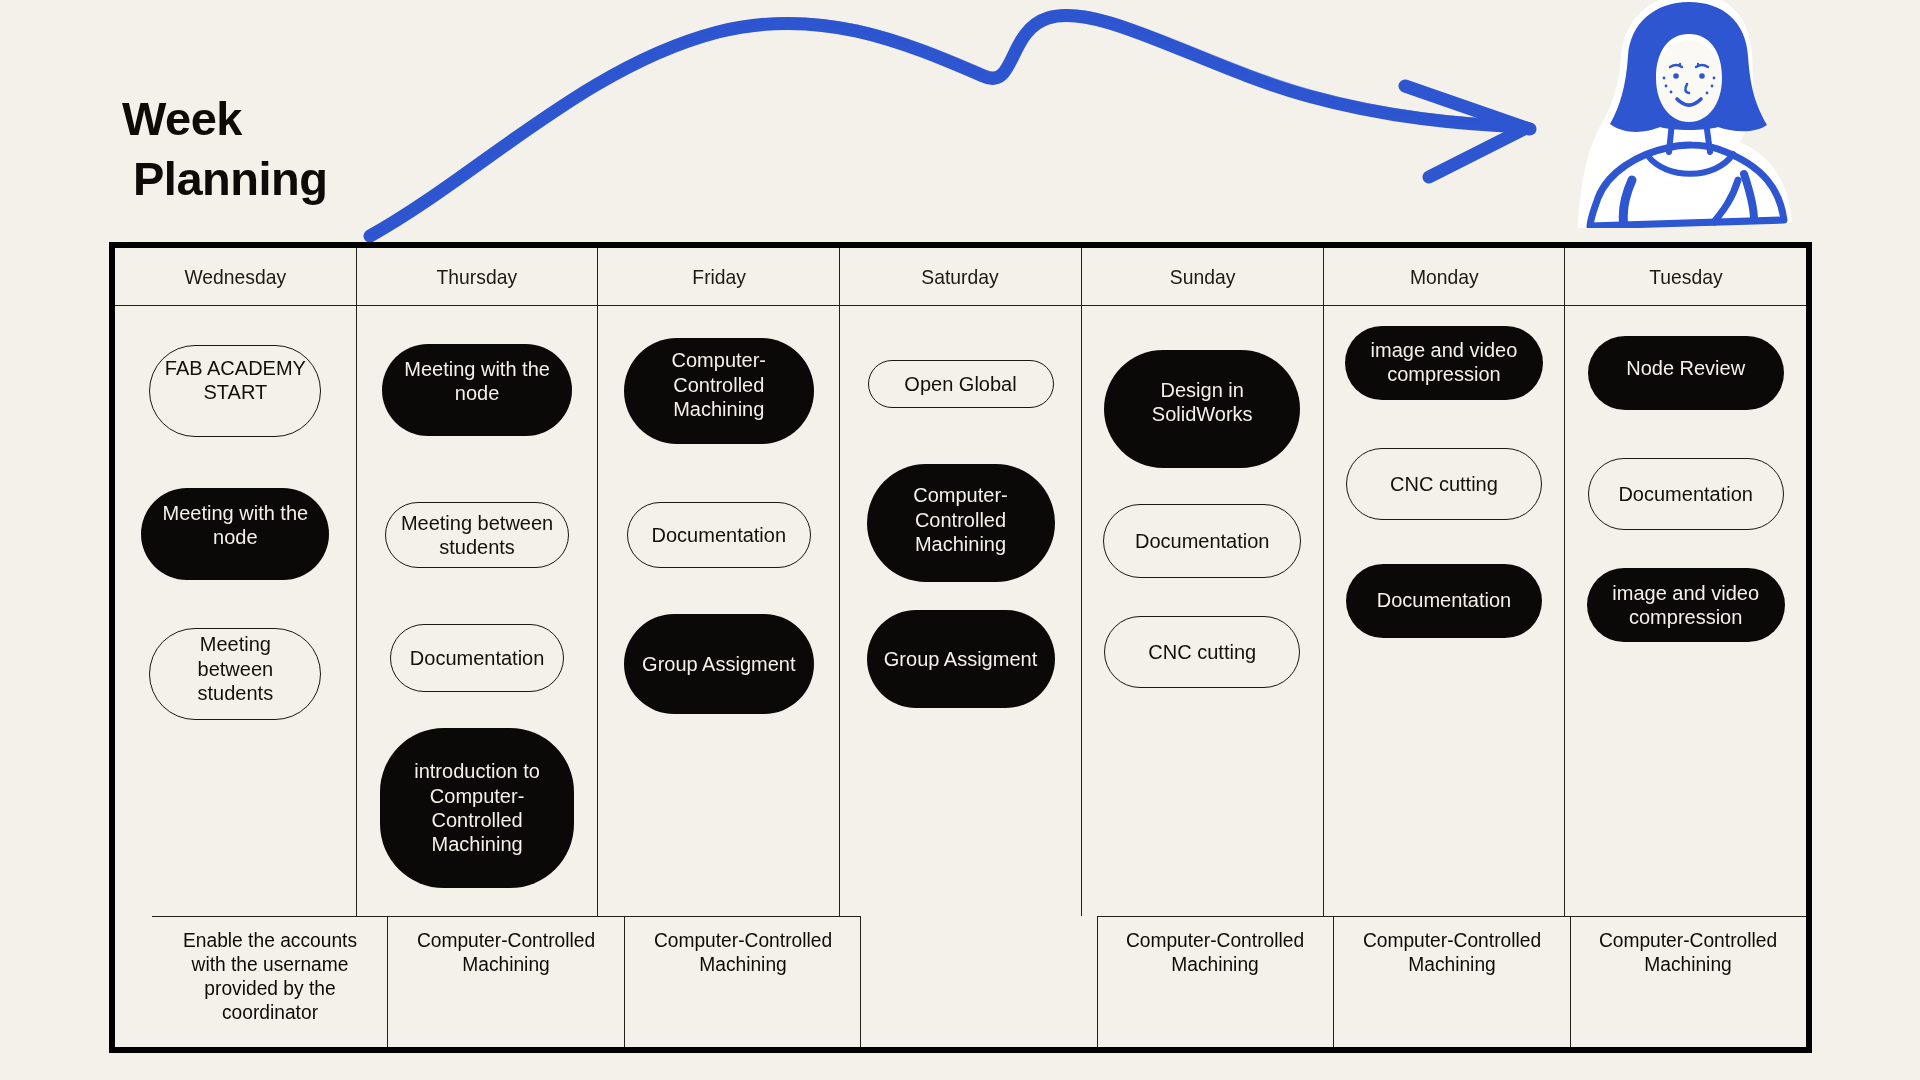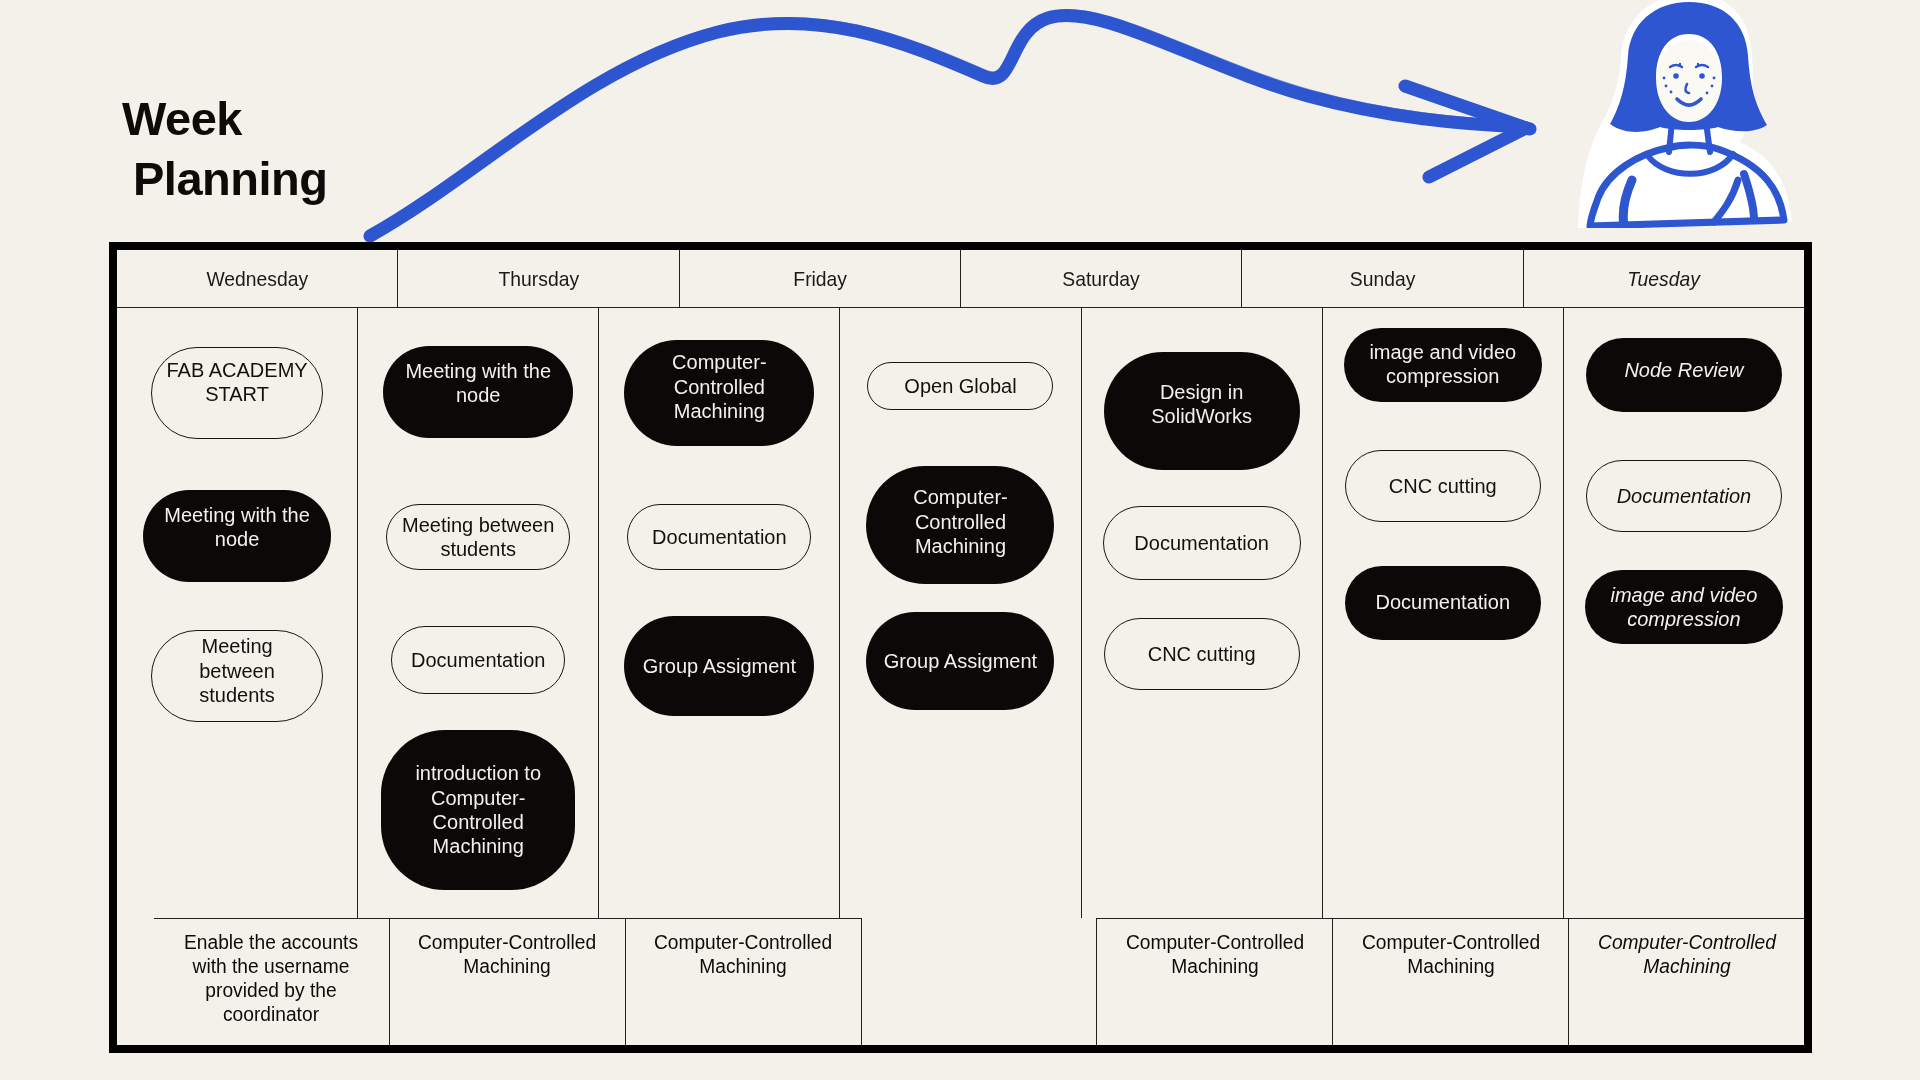--- a/index.html
+++ b/index.html
@@ -7,24 +7,24 @@
     position:relative;width:1920px;height:1080px;margin:0 auto;
     background:#f4f1ea;overflow:hidden;
     font-family:"Liberation Sans","DejaVu Sans",sans-serif;color:#0d0b08;
   }
   
   .page-title{position:absolute;left:106px;top:58px;font-size:47px;font-weight:700;
     line-height:1.26;letter-spacing:-0.5px;margin-left:16px;}
   .page-title .l2{margin-left:11px;}
   
   .week-table{position:absolute;left:109px;top:242px;width:1703px;height:811px;
-    border:8px solid #000000;box-sizing:border-box;display:flex;flex-direction:column;}
+    border:6px solid #000000;box-sizing:border-box;display:flex;flex-direction:column;}
   .trow{display:flex;flex:0 0 auto;}
   .trow>.cell{flex:1 1 0;border-right:1.5px solid #21201c;box-sizing:border-box;position:relative;}
-  .trow>.cell:last-child{border-right:none;font-style:italic;}
+  .trow>.cell:last-child{border-right:none;}
   .trow-header{height:58px;}
   .hcell{display:flex;align-items:center;justify-content:center;
     border-bottom:1.5px solid #21201c;font-size:21px;color:#1c1a16;}
   .trow-body{height:610px;}
   .trow-footer{flex:1 1 auto;margin-left:37px;}
   .fcell{border-top:1.5px solid #21201c;display:flex;justify-content:center;padding-top:11px;}
   .fcell.nodiv{border-top:none;}
   .fcell .ftext{display:block;text-align:center;font-size:20px;line-height:1.2;
     width:212px;transform:scaleX(.96);}
   .cond{display:inline-block;transform:scaleX(.92);}
@@ -130,20 +130,23 @@
         <div class="cell hcell">
           <span class="cond">Friday</span>
         </div>
         <div class="cell hcell">
           <span class="cond">Saturday</span>
         </div>
         <div class="cell hcell">
           <span class="cond">Sunday</span>
         </div>
         <div class="cell hcell">
+          <span class="cond">Monday</span>
+        </div>
+        <div class="cell hcell">
           <span class="cond">Tuesday</span>
         </div>
       </div>
     <div class="trow trow-body" id="row-body">
         <div class="cell bcell c0">
           <div class="pill p0 pill-outline">
             <span>FAB ACADEMY START</span>
           </div>
           <div class="pill p1 pill-filled">
             <span>Meeting with the node</span>

